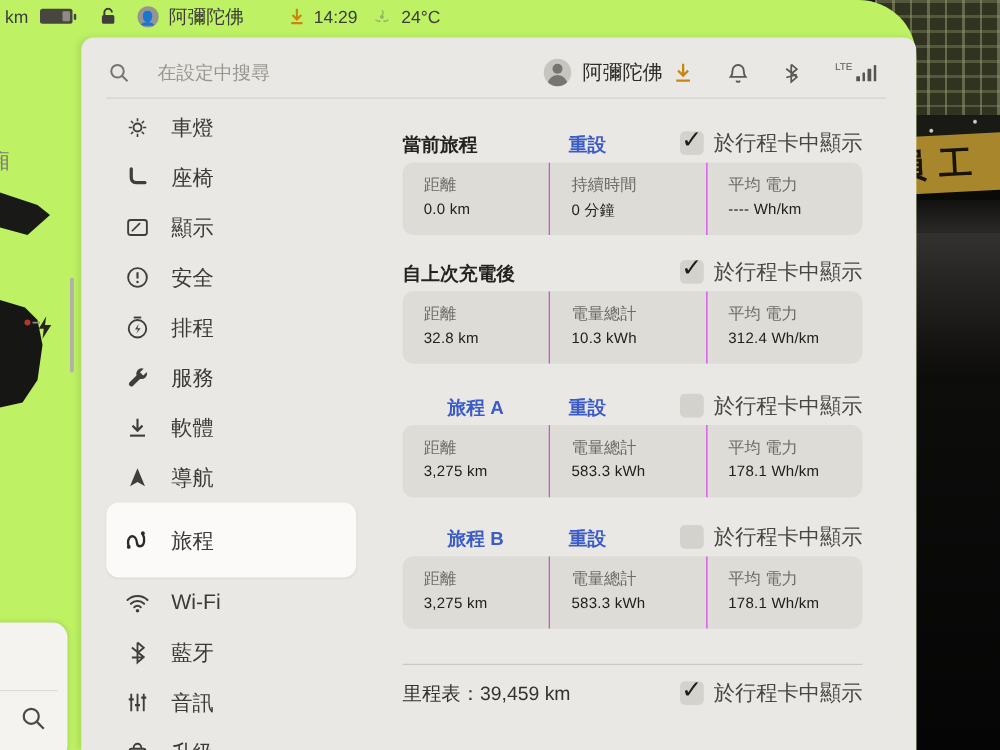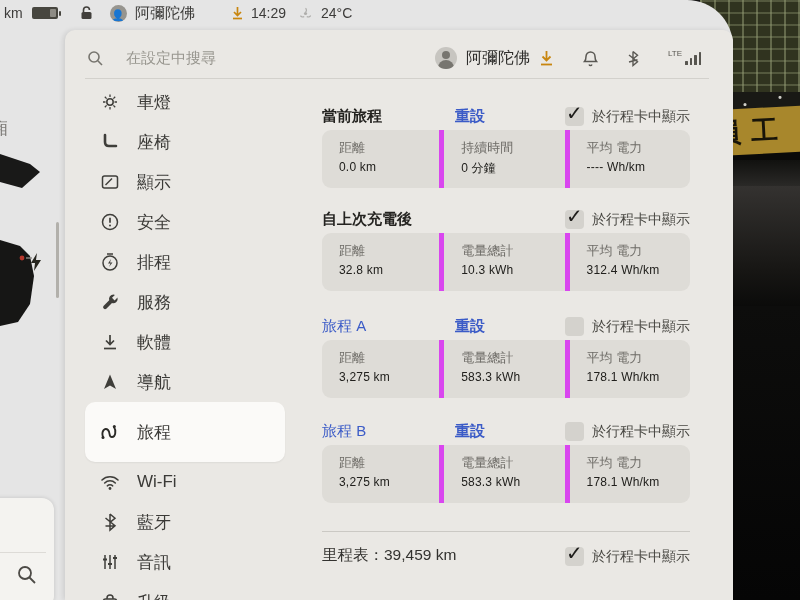--- a/index.html
+++ b/index.html
@@ -18,21 +18,21 @@
       radial-gradient(circle 1px at 45% 70%, #cfcfc8 0 1px, transparent 2px),
       radial-gradient(circle 1px at 80% 30%, #cfcfc8 0 1px, transparent 2px); }
   .sign { position:absolute; left:2px; top:108px; width:110px; height:46px; background:#a8872c;
     transform:rotate(-3deg); overflow:hidden; display:flex; align-items:center; }
   .sign span { font-size:27px; font-weight:bold; color:#181409; letter-spacing:10px; padding-left:12px; white-space:nowrap; }
   .sill1 { position:absolute; left:0; top:160px; width:100%; height:26px; background:linear-gradient(#11110f,#2a2927); }
   .sill2 { position:absolute; left:0; top:186px; width:100%; height:120px; background:linear-gradient(#343230,#171614 70%,#0b0b0a); }
   .belowsill { position:absolute; left:0; top:306px; width:100%; height:294px; background:linear-gradient(#0d0d0c,#050505); }
 
   
-  .screen { position:absolute; left:0; top:0; width:733px; height:600px; background:#e5e5e5;
+  .screen { position:absolute; left:0; top:0; width:733px; height:600px; background:#bef264;
     border-top-right-radius:46px; z-index:1; }
 
   
   .statusbar { position:absolute; left:0; top:0; width:100%; height:26px; font-size:14px; color:#3d3c3a; }
   .statusbar .sb { position:absolute; top:0; height:26px; display:flex; align-items:center; gap:4px; }
   .batt { width:26px; height:12px; background:#47463f; border-radius:2px; position:relative; }
   .batt::after { content:""; position:absolute; right:2px; top:2px; width:6px; height:8px; background:#8e8c85; border-radius:1px; }
   .batt::before { content:""; position:absolute; right:-3px; top:3.5px; width:2px; height:5px; background:#47463f; border-radius:1px; }
   .avatar-sm { width:17px; height:17px; border-radius:50%; background:#97958f; display:flex; align-items:flex-end; justify-content:center; overflow:hidden; }
   .avatar-sm::before { content:"\1F464"; font-size:11px; color:#d9d7d3; line-height:14px; }
@@ -68,31 +68,31 @@
   .sidebar { position:absolute; left:20px; top:52px; width:200px; }
   .side-item { height:40px; display:flex; align-items:center; gap:16px; padding-left:14px; border-radius:10px;
     font-size:17px; color:#3b3a37; cursor:pointer; }
   .side-item .ic { width:22px; height:22px; display:flex; align-items:center; justify-content:center; flex:0 0 22px; }
   .side-item.selected { background:#fbfaf8; height:60px; box-shadow:0 1px 2px rgba(0,0,0,.06); }
 
   
   .content { position:absolute; left:257px; top:0; width:368px; height:570px; }
   .sec-head { position:absolute; left:0; width:100%; height:18px; display:flex; align-items:flex-end; }
   .sec-title { font-size:15px; font-weight:bold; color:#242320; }
-  .sec-title.blue { color:#3b5bc7; font-weight:normal; }
+  .sec-title.blue { color:#3b5bc7; font-weight:bold;margin-left:36px; }
   .reset-link { position:absolute; left:133px; font-size:15px; font-weight:bold; color:#3b5bc7; cursor:pointer; }
   .cb-wrap { position:absolute; right:0; display:flex; align-items:center; gap:8px; }
   .cb-box { width:19px; height:19px; border-radius:4px; background:#d4d2cd; position:relative; cursor:pointer; }
   .cb-tick { position:absolute; left:1px; top:-6px; font-size:20px; font-weight:bold; color:#1d1c1a; }
-  .cb-label { font-size:14px; color:#474641; }
+  .cb-label { font-size:17px; color:#474641; }
 
   .stat-box { position:absolute; left:0; width:368px; height:58px; background:#dedcd7; border-radius:9px;
     display:grid; grid-template-columns:1fr 1.07fr 1.07fr; overflow:hidden; }
   .stat-cell { padding:9px 0 0 17px; }
-  .stat-cell + .stat-cell { border-left:5px solid #d946ef; }
+  .stat-cell + .stat-cell { border-left:1px solid #d946ef; }
   .stat-label { font-size:13px; color:#6d6b66; margin-bottom:3px; }
   .stat-value { font-size:12px; font-weight:500; color:#21201d; letter-spacing:.2px; }
 
   .odo-divider { position:absolute; left:0; right:0; top:501px; height:1px; background:#cbc9c4; }
   .odo-row { position:absolute; left:0; right:0; top:512px; height:24px; display:flex; align-items:flex-end; }
   .odo-text { font-size:15.5px; color:#33322f; }
 
   svg { display:block; }
 </style>
 </head>

